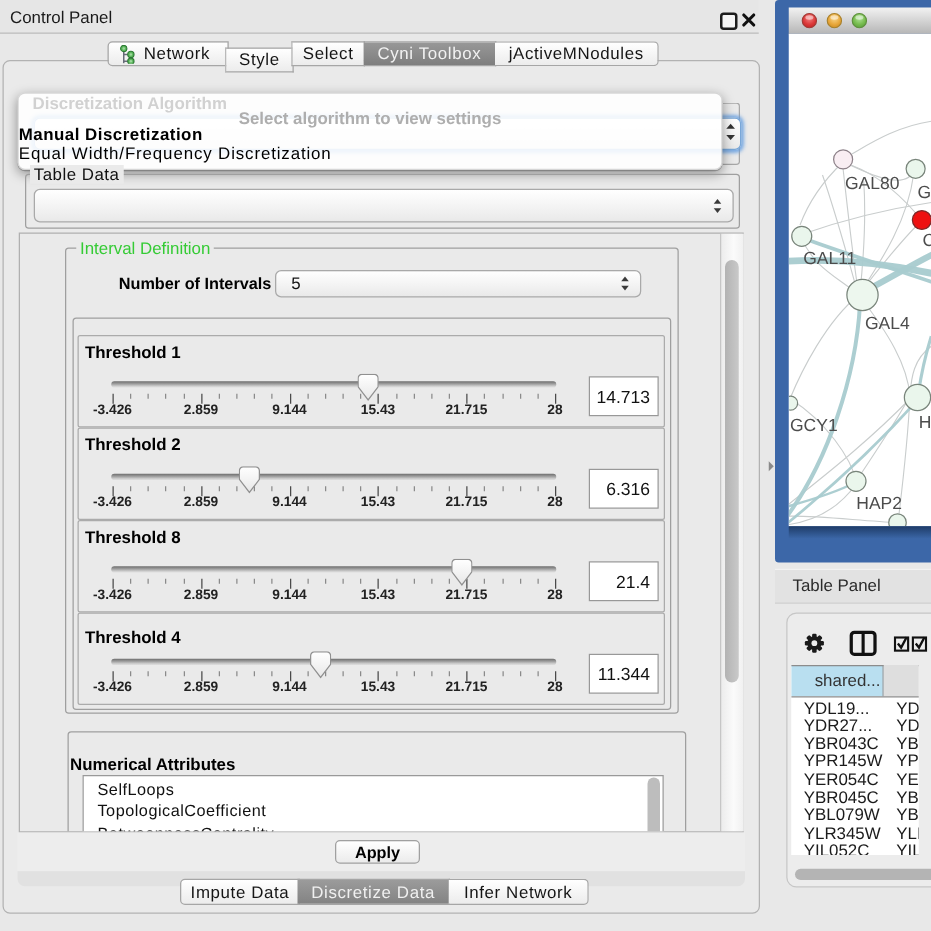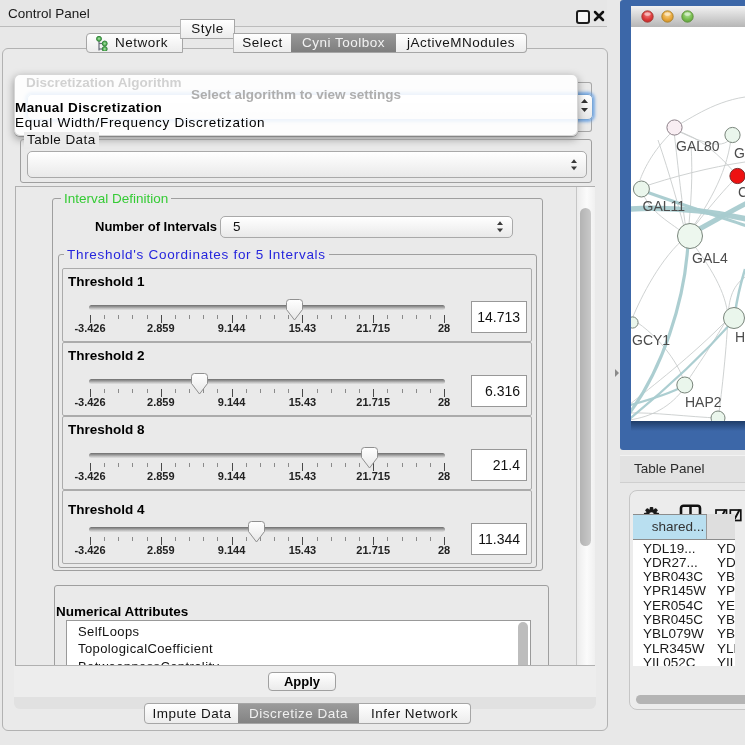--- a/index.html
+++ b/index.html
@@ -34,21 +34,21 @@
     <line x1="3" y1="13" x2="8" y2="13" stroke="#666c78" stroke-width="1.2"></line>
     <circle cx="3" cy="2.8" r="2.5" fill="#5cb85c" stroke="#2d7a35" stroke-width=".9"></circle>
     <circle cx="3" cy="2.8" r="1" fill="#9ed89e"></circle>
     <circle cx="8.7" cy="7.5" r="2.5" fill="#5cb85c" stroke="#2d7a35" stroke-width=".9"></circle>
     <circle cx="8.7" cy="7.5" r="1" fill="#9ed89e"></circle>
     <circle cx="8.7" cy="13" r="2.5" fill="#5cb85c" stroke="#2d7a35" stroke-width=".9"></circle>
     <circle cx="8.7" cy="13" r="1" fill="#9ed89e"></circle>
   </svg>
   <span style="margin-left:14px;">Network</span>
 </div>
-<div class="tseg" style="left:181px;top:19px;width:53px;height:18px;border-left:1px solid #b9b9b9;margin-left:-1px;line-height:18px;text-align:center;">Style</div>
+<div class="tseg" style="left:181px;top:38px;width:53px;height:18px;border-left:1px solid #b9b9b9;margin-left:-1px;line-height:18px;text-align:center;">Style</div>
 <div class="tseg" style="left:234px;top:33px;width:57px;height:18px;border-left:1px solid #b9b9b9;margin-left:-1px;line-height:18px;">Select</div>
 <div class="tseg" style="left:291px;top:33px;width:105px;height:18px;border-left:none;line-height:18px;background:linear-gradient(#989898,#7e7e7e);color:#f2f2f2;">Cyni Toolbox</div>
 <div class="tseg" style="left:396px;top:33px;width:130px;height:18px;border-left:none;border-radius:0 4px 4px 0;line-height:18px;">jActiveMNodules</div>
 
 <div class="abs" style="left:578px;top:82px;width:13px;height:48px;border:1px solid #a7a7a7;border-left:none;border-radius:0 3px 3px 0;"></div>
 <div class="combo" style="left:27px;top:94px;width:564px;height:24px;box-shadow:0 0 3px 2px rgba(95,155,225,.8);border-color:#79a7d8;"></div>
 <div class="abs" style="left:578px;top:97px;width:13px;height:17px;">
   <svg width="13" height="17" viewBox="0 0 13 17">
     <path d="M3 6 L6.5 2 L10 6 Z" fill="#333"></path>
     <path d="M3 11 L6.5 15 L10 11 Z" fill="#333"></path>
@@ -78,21 +78,20 @@
   <div class="abs bold" style="left:79px;top:32px;font-size:13px;">Number of Intervals</div>
   <div class="combo" style="left:204px;top:29px;width:291px;height:20px;line-height:20px;">
     <span style="margin-left:12px;">5</span>
     <svg width="10" height="14" viewBox="0 0 10 14" style="position:absolute;right:7px;top:3px;">
       <path d="M2 5 L5 1.2 L8 5 Z" fill="#3a3a3a"></path>
       <path d="M2 8.5 L5 12.3 L8 8.5 Z" fill="#3a3a3a"></path>
     </svg>
   </div>
 
   <div class="grp" style="left:42px;top:67px;width:477px;height:312px;"></div>
-  <div class="grplbl" style="left:48px;top:60px;color:#2525dd;letter-spacing:0.7px;">Threshold's Coordinates for 5 Intervals</div>
 
   <div class="grp" style="left:46px;top:81px;width:468px;height:72px;border-color:#ababab;border-radius:2px;"></div>
   <div class="abs bold" style="left:52px;top:87px;font-size:13.5px;">Threshold 1</div>
   <div class="abs" style="left:73.0px;top:118px;width:356.0px;height:5px;border-radius:2.5px;background:linear-gradient(#6d6d6d,#9b9b9b 40%,#d2d2d2 82%,#dedede);"></div>
   <div class="abs" style="left:74.00px;top:128px;width:1px;height:8px;background:#4a4a4a;"></div>
     <div class="abs" style="left:88.16px;top:128px;width:1px;height:4px;background:#8a8a8a;"></div>
     <div class="abs" style="left:102.32px;top:128px;width:1px;height:4px;background:#8a8a8a;"></div>
     <div class="abs" style="left:116.48px;top:128px;width:1px;height:4px;background:#8a8a8a;"></div>
     <div class="abs" style="left:130.64px;top:128px;width:1px;height:4px;background:#8a8a8a;"></div>
     <div class="abs" style="left:144.80px;top:128px;width:1px;height:8px;background:#4a4a4a;"></div>
@@ -405,21 +404,21 @@
   <line x1="50.5" y1="1.8" x2="50.5" y2="19.4" stroke="#111" stroke-width="2.5"></line>
 
   <g stroke="#111" fill="none">
     <rect x="76" y="6" width="10.5" height="10.5" stroke-width="1.7"></rect>
     <path d="M78.3 10.8 l2.6 3.2 l4.4 -8.2" stroke-width="1.9"></path>
     <rect x="90.3" y="6" width="10.5" height="10.5" stroke-width="1.7"></rect>
     <path d="M92.6 10.8 l2.6 3.2 l4.4 -8.2" stroke-width="1.9"></path>
   </g>
 </svg>
 
-<div class="abs" style="left:633px;top:514px;width:102px;height:152px;overflow:hidden;background:#fff;">
+<div class="abs" style="left:633px;top:532px;width:102px;height:152px;overflow:hidden;background:#fff;">
   <div class="abs" style="left:0;top:0;width:74px;height:25px;background:#b9dff0;border-right:1px solid #9a9a9a;box-sizing:border-box;text-align:center;line-height:25px;font-size:13.5px;color:#333;"><span style="margin-left:17px;">shared...</span></div>
   <div class="abs" style="left:0;top:0;width:112px;border-top:1px solid #8c8c8c;"></div>
   <div class="abs" style="left:74px;top:0;width:60px;height:25px;background:#dedede;line-height:25px;font-size:13.5px;color:#333;"><span style="margin-left:28px;">na...</span></div>
   <div class="abs" style="left:0;top:25px;width:112px;border-top:1px solid #8c8c8c;"></div>
   <div class="abs" style="left:10px;top:27.5px;font-size:13.5px;color:#1b1b1b;line-height:14.33px;">
     YDL19...<br>YDR27...<br>YBR043C<br>YPR145W<br>YER054C<br>YBR045C<br>YBL079W<br>YLR345W<br>YIL052C
   </div>
   <div class="abs" style="left:84px;top:27.5px;font-size:13.5px;color:#1b1b1b;line-height:14.33px;">
     YDL1<br>YDR2<br>YBR0<br>YPR1<br>YER0<br>YBR0<br>YBL0<br>YLR3<br>YIL0
   </div>

